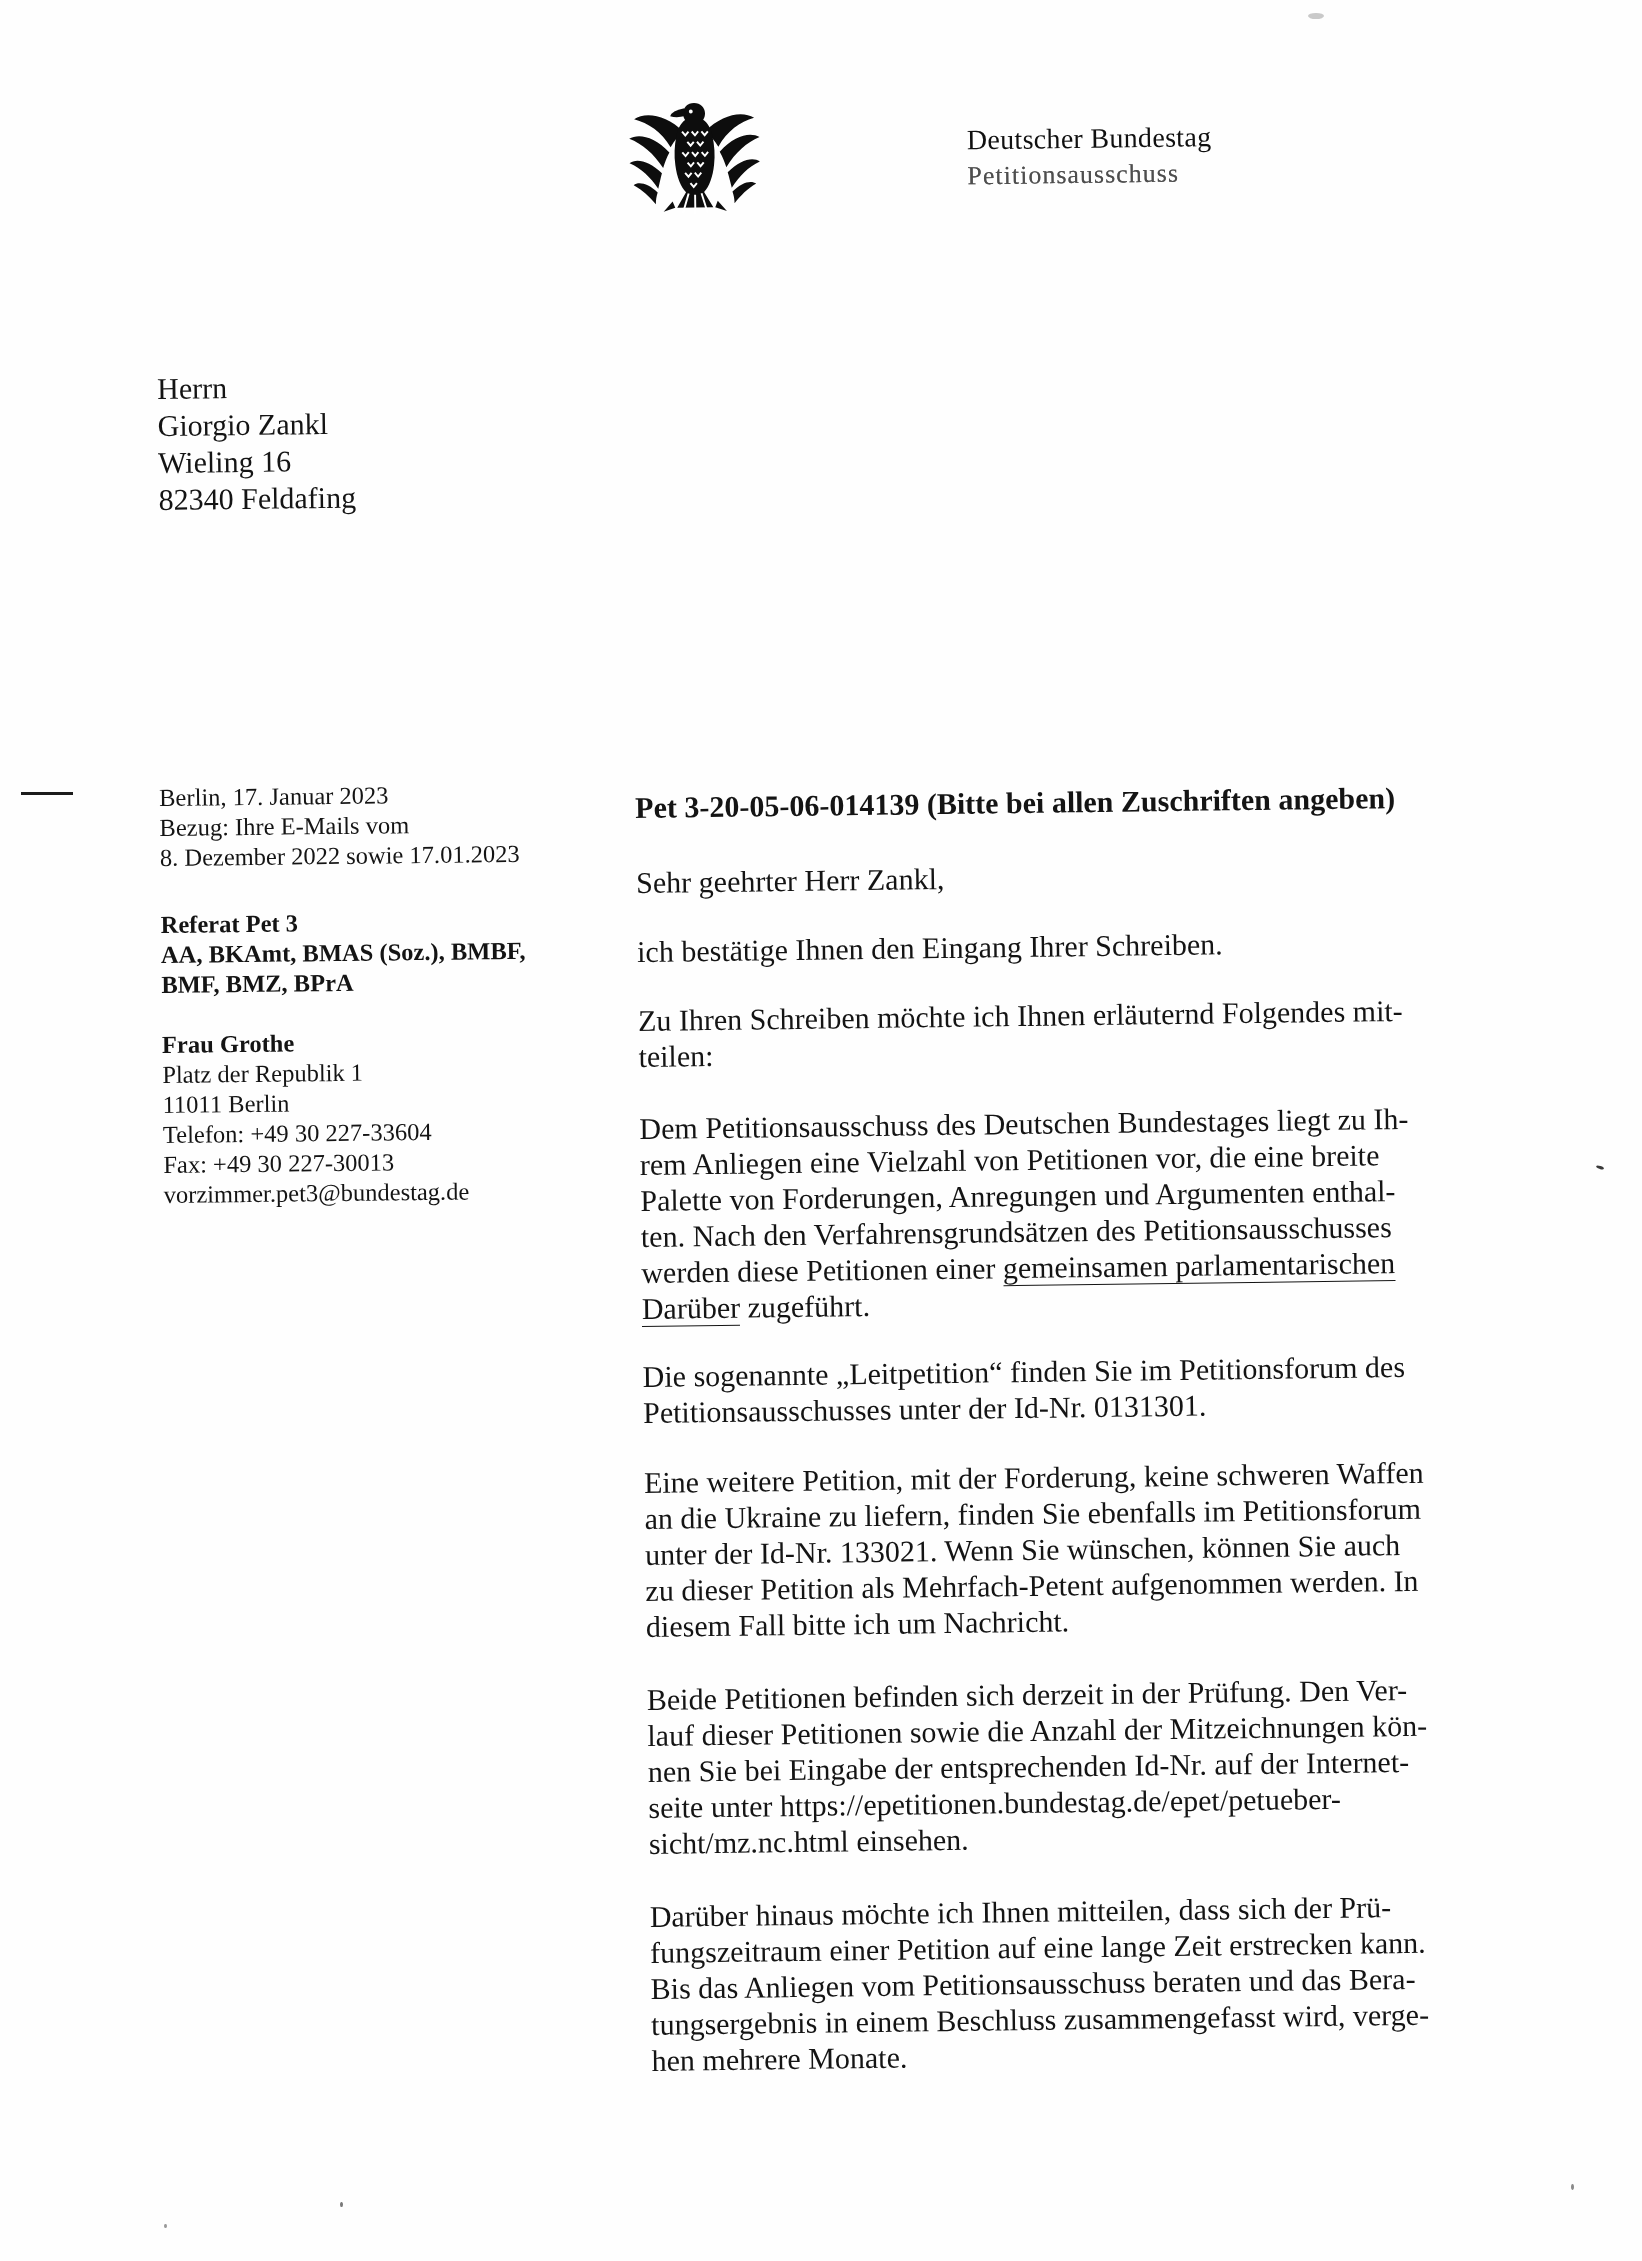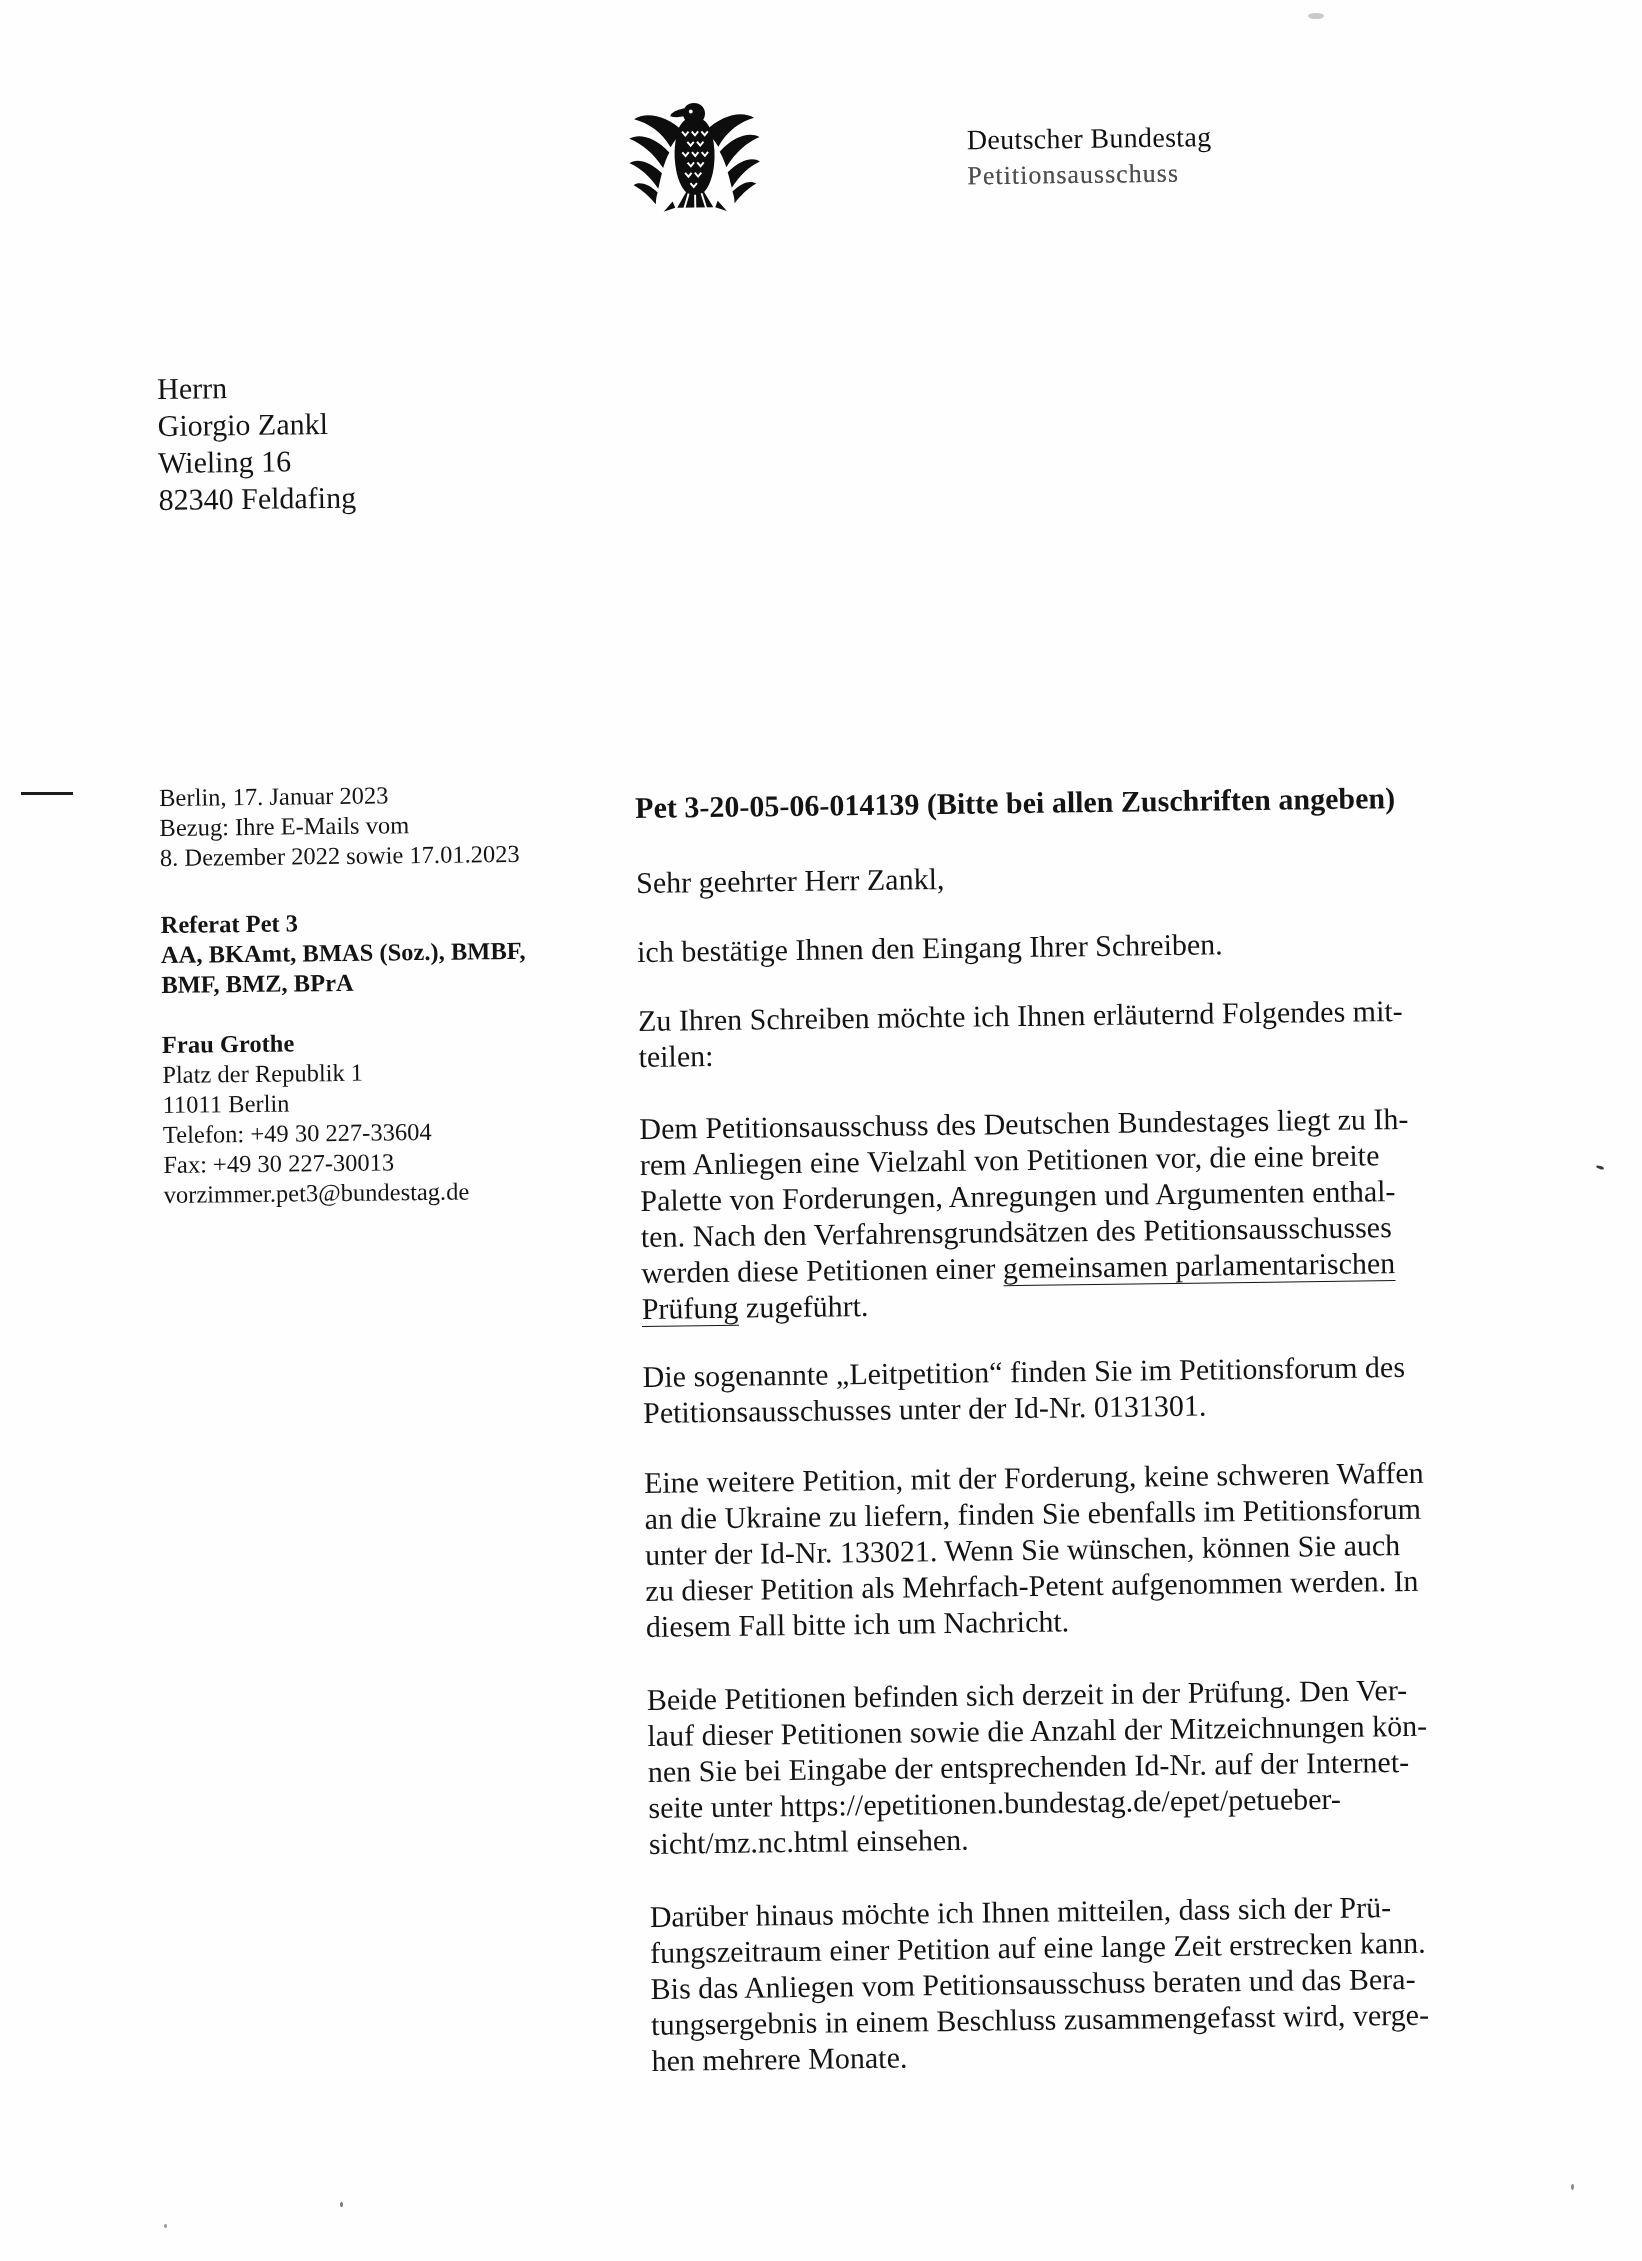--- a/index.html
+++ b/index.html
@@ -163,21 +163,21 @@
       <div>Zu Ihren Schreiben möchte ich Ihnen erläuternd Folgendes mit-</div>
       <div>teilen:</div>
     </div>
 
     <div class="para p-petitions">
       <div>Dem Petitionsausschuss des Deutschen Bundestages liegt zu Ih-</div>
       <div>rem Anliegen eine Vielzahl von Petitionen vor, die eine breite</div>
       <div>Palette von Forderungen, Anregungen und Argumenten enthal-</div>
       <div>ten. Nach den Verfahrensgrundsätzen des Petitionsausschusses</div>
       <div><span>werden diese Petitionen einer </span><span class="u">gemeinsamen parlamentarischen</span></div>
-      <div><span class="u">Prüfung</span><span> zugeführt.</span></div>
+      <div><span class="u">Darüber</span><span> zugeführt.</span></div>
     </div>
 
     <div class="para p-leitpetition">
       <div>Die sogenannte „Leitpetition“ finden Sie im Petitionsforum des</div>
       <div>Petitionsausschusses unter der Id-Nr. 0131301.</div>
     </div>
 
     <div class="para p-weitere">
       <div>Eine weitere Petition, mit der Forderung, keine schweren Waffen</div>
       <div>an die Ukraine zu liefern, finden Sie ebenfalls im Petitionsforum</div>

